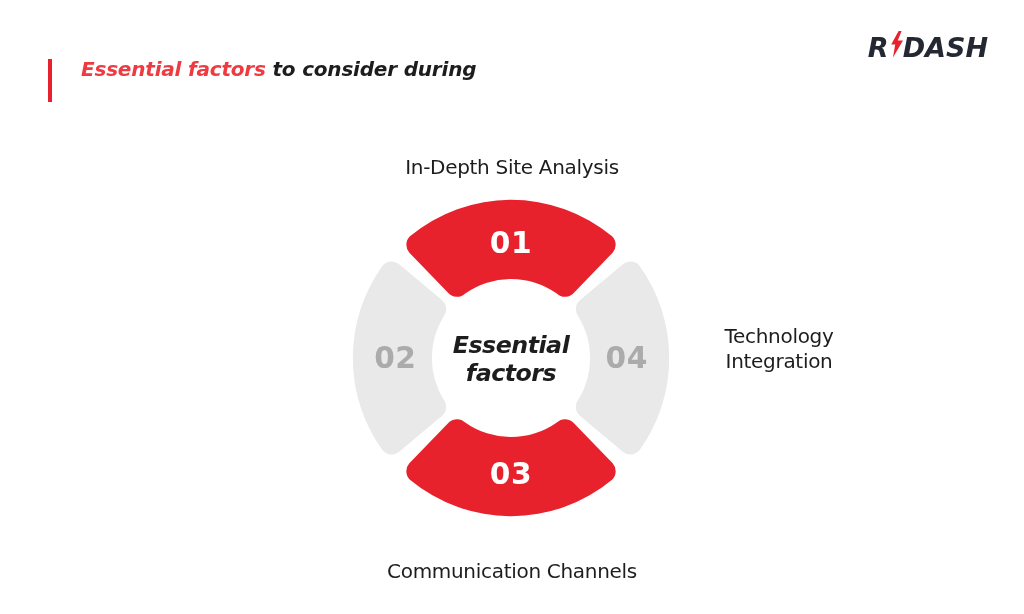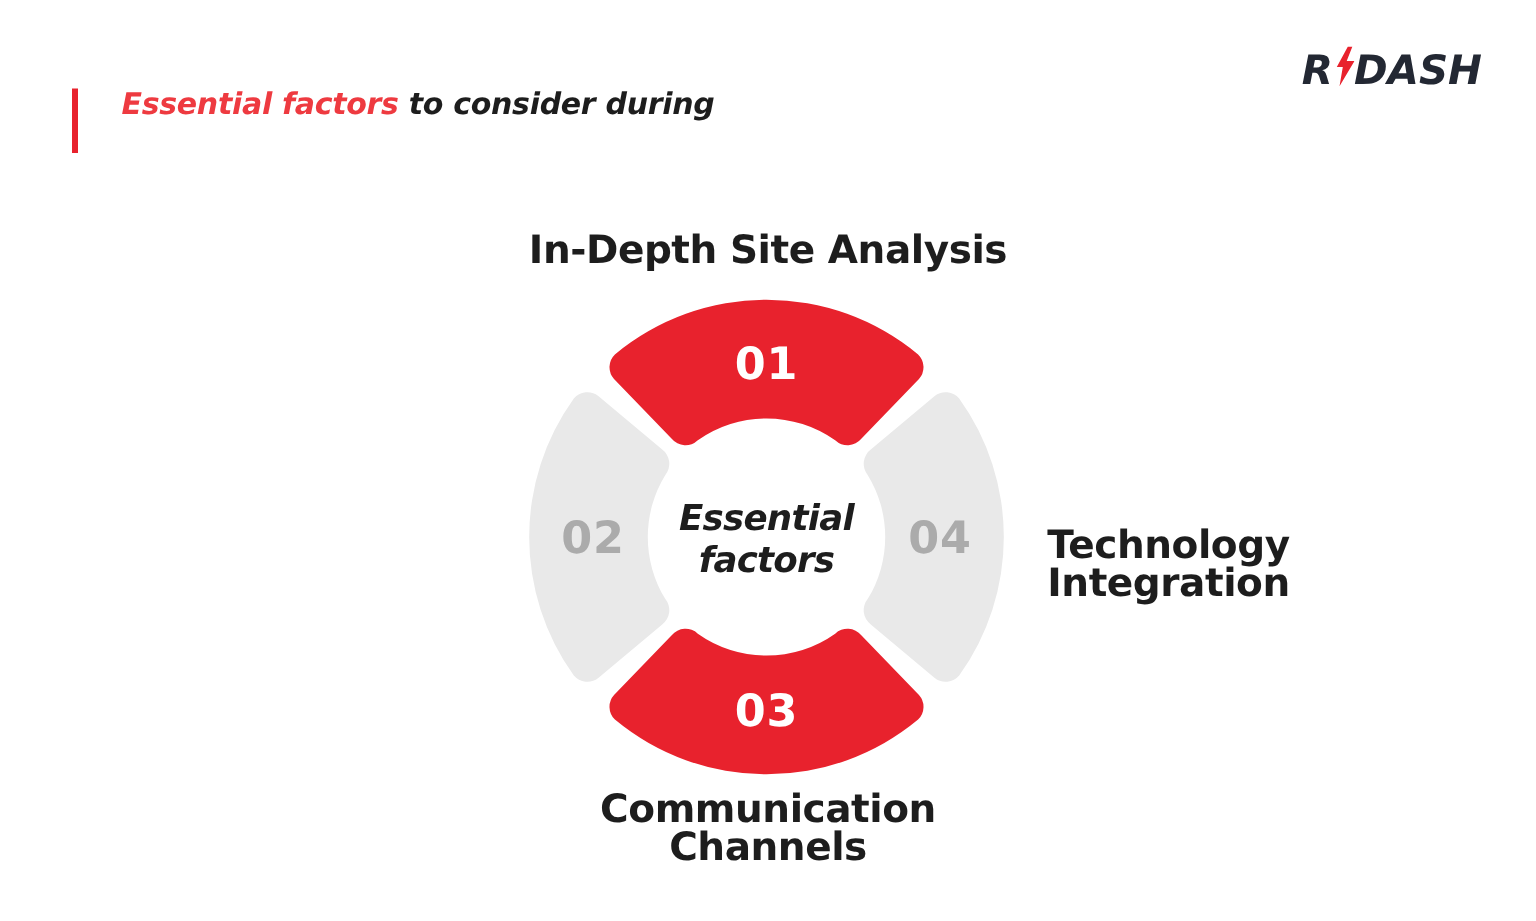--- a/index.html
+++ b/index.html
@@ -55,31 +55,31 @@
   .logo .bolt {
     width: 13px;
     height: 27px;
     margin: -3px 0 0 1px;
     display: block;
   }
 
   
   .dlabel {
     position: absolute;
-    font-size: 26px;
+    font-size: 20px;
     line-height: 25px;
-    font-weight: 700;
+    font-weight: 400;
     letter-spacing: -0.3px;
     color: #1d1d1d;
     text-align: center;
   }
   .dlabel.top    { left: 332px; top: 155px; width: 360px; }
-  .dlabel.bottom { left: 332px; top: 528px; width: 360px; }
+  .dlabel.bottom { left: 332px; top: 559px; width: 360px; }
   .dlabel.left   { left: 145px; top: 340px; width: 200px; }
-  .dlabel.right  { left: 679px; top: 352px; width: 200px; }
+  .dlabel.right  { left: 679px; top: 324px; width: 200px; }
 
   
   .ring {
     position: absolute;
     left: 333px;
     top: 180px;
     width: 356px;
     height: 356px;
   }
   .ring text {

